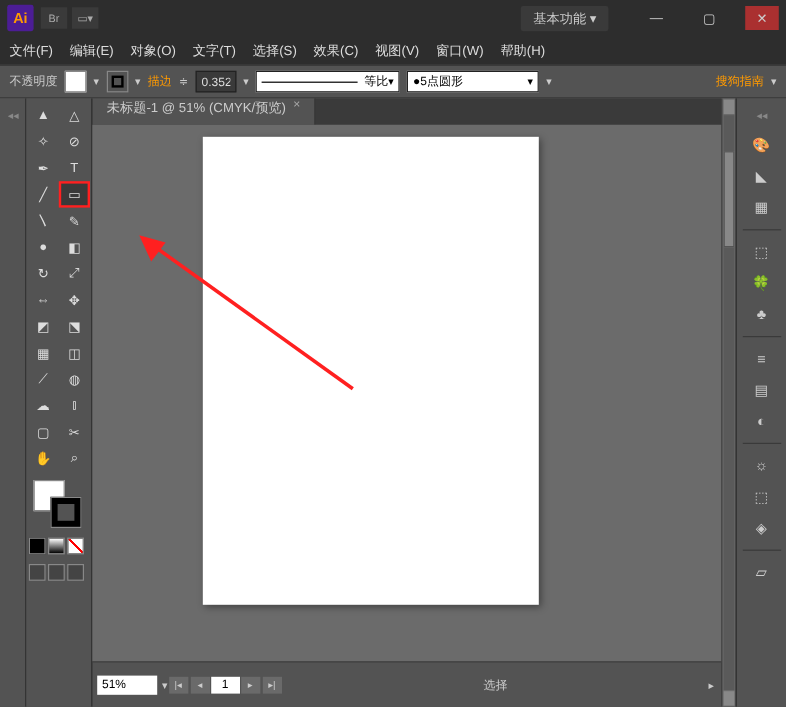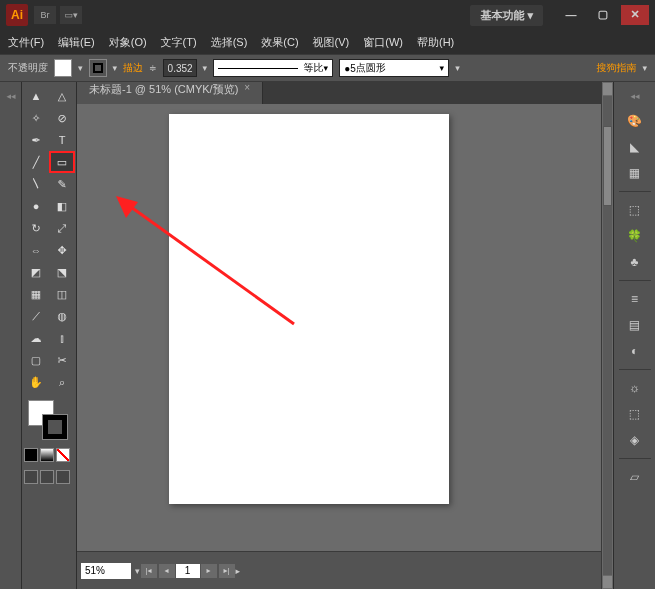--- a/index.html
+++ b/index.html
@@ -1,20 +1,20 @@
 <!DOCTYPE html>
 <html><head>
 <meta charset="utf-8">
 <style>
 * { margin:0; padding:0; box-sizing:border-box; font-family:"Microsoft YaHei",sans-serif; }
 body { background:#4a4a4a; width:655px; height:589px; overflow:hidden; position:relative; }
 .titlebar { height:30px; background:#2d2d2d; display:flex; align-items:center; padding:0 6px; color:#ccc; font-size:11px; }
-.ai-logo { width:22px; height:22px; background:#7f1d1d; color:#ff9a00; display:flex; align-items:center; justify-content:center; font-weight:bold; font-size:12px; border-radius:2px; margin-right:6px; }
+.ai-logo { width:22px; height:22px; background:#4c1d95; color:#ff9a00; display:flex; align-items:center; justify-content:center; font-weight:bold; font-size:12px; border-radius:2px; margin-right:6px; }
 .title-btn { width:22px; height:18px; background:#3a3a3a; margin-right:4px; display:flex; align-items:center; justify-content:center; color:#aaa; font-size:9px; }
-.title-right { margin-left:auto; display:flex; gap:4px;font-weight:bold; }
+.title-right { margin-left:auto; display:flex; align-items:center; gap:16px; }
 .workspace { background:#3a3a3a; padding:3px 10px; border-radius:2px; font-size:11px; margin-right:10px;}
 .win-btn { width:28px; height:20px; display:flex; align-items:center; justify-content:center; color:#ccc; }
 .win-btn.close { background:#aa3030; }
 .menubar { height:24px; background:#2d2d2d; display:flex; align-items:center; padding:0 8px; color:#ddd; font-size:11px; gap:14px; }
 .menu-item { cursor:default; }
 .controlbar { height:28px; background:#535353; display:flex; align-items:center; padding:0 8px; color:#ccc; font-size:10px; gap:6px; border-top:1px solid #3a3a3a; border-bottom:1px solid #3a3a3a;}
 .cb-label { white-space:nowrap; }
 .swatch { width:18px; height:18px; background:#fff; border:1px solid #888; }
 .swatch2 { width:18px; height:18px; border:1px solid #888; display:flex; align-items:center; justify-content:center; }
 .cb-input { height:18px; background:#3a3a3a; border:1px solid #222; color:#ddd; padding:0 4px; font-size:10px; }
@@ -211,20 +211,21 @@
     <div class="statusbar">
       <div class="zoom-box">
           <span>51%</span>
         </div>
         <span class="tiny">▾</span>
       <div class="nav-btn">|◂</div>
       <div class="nav-btn">◂</div>
       <div class="page-box">1</div>
       <div class="nav-btn">▸</div>
       <div class="nav-btn">▸|</div>
+      <span class="status-mode">选择</span>
       <span class="tiny" style="margin-right:6px">▸</span>
     </div>
   </div>
 
   <div class="scroll-v">
     <div class="scroll-btn"></div>
     <div class="scroll-track">
         <div class="scroll-thumb"></div>
       </div>
     <div class="scroll-btn"></div>

